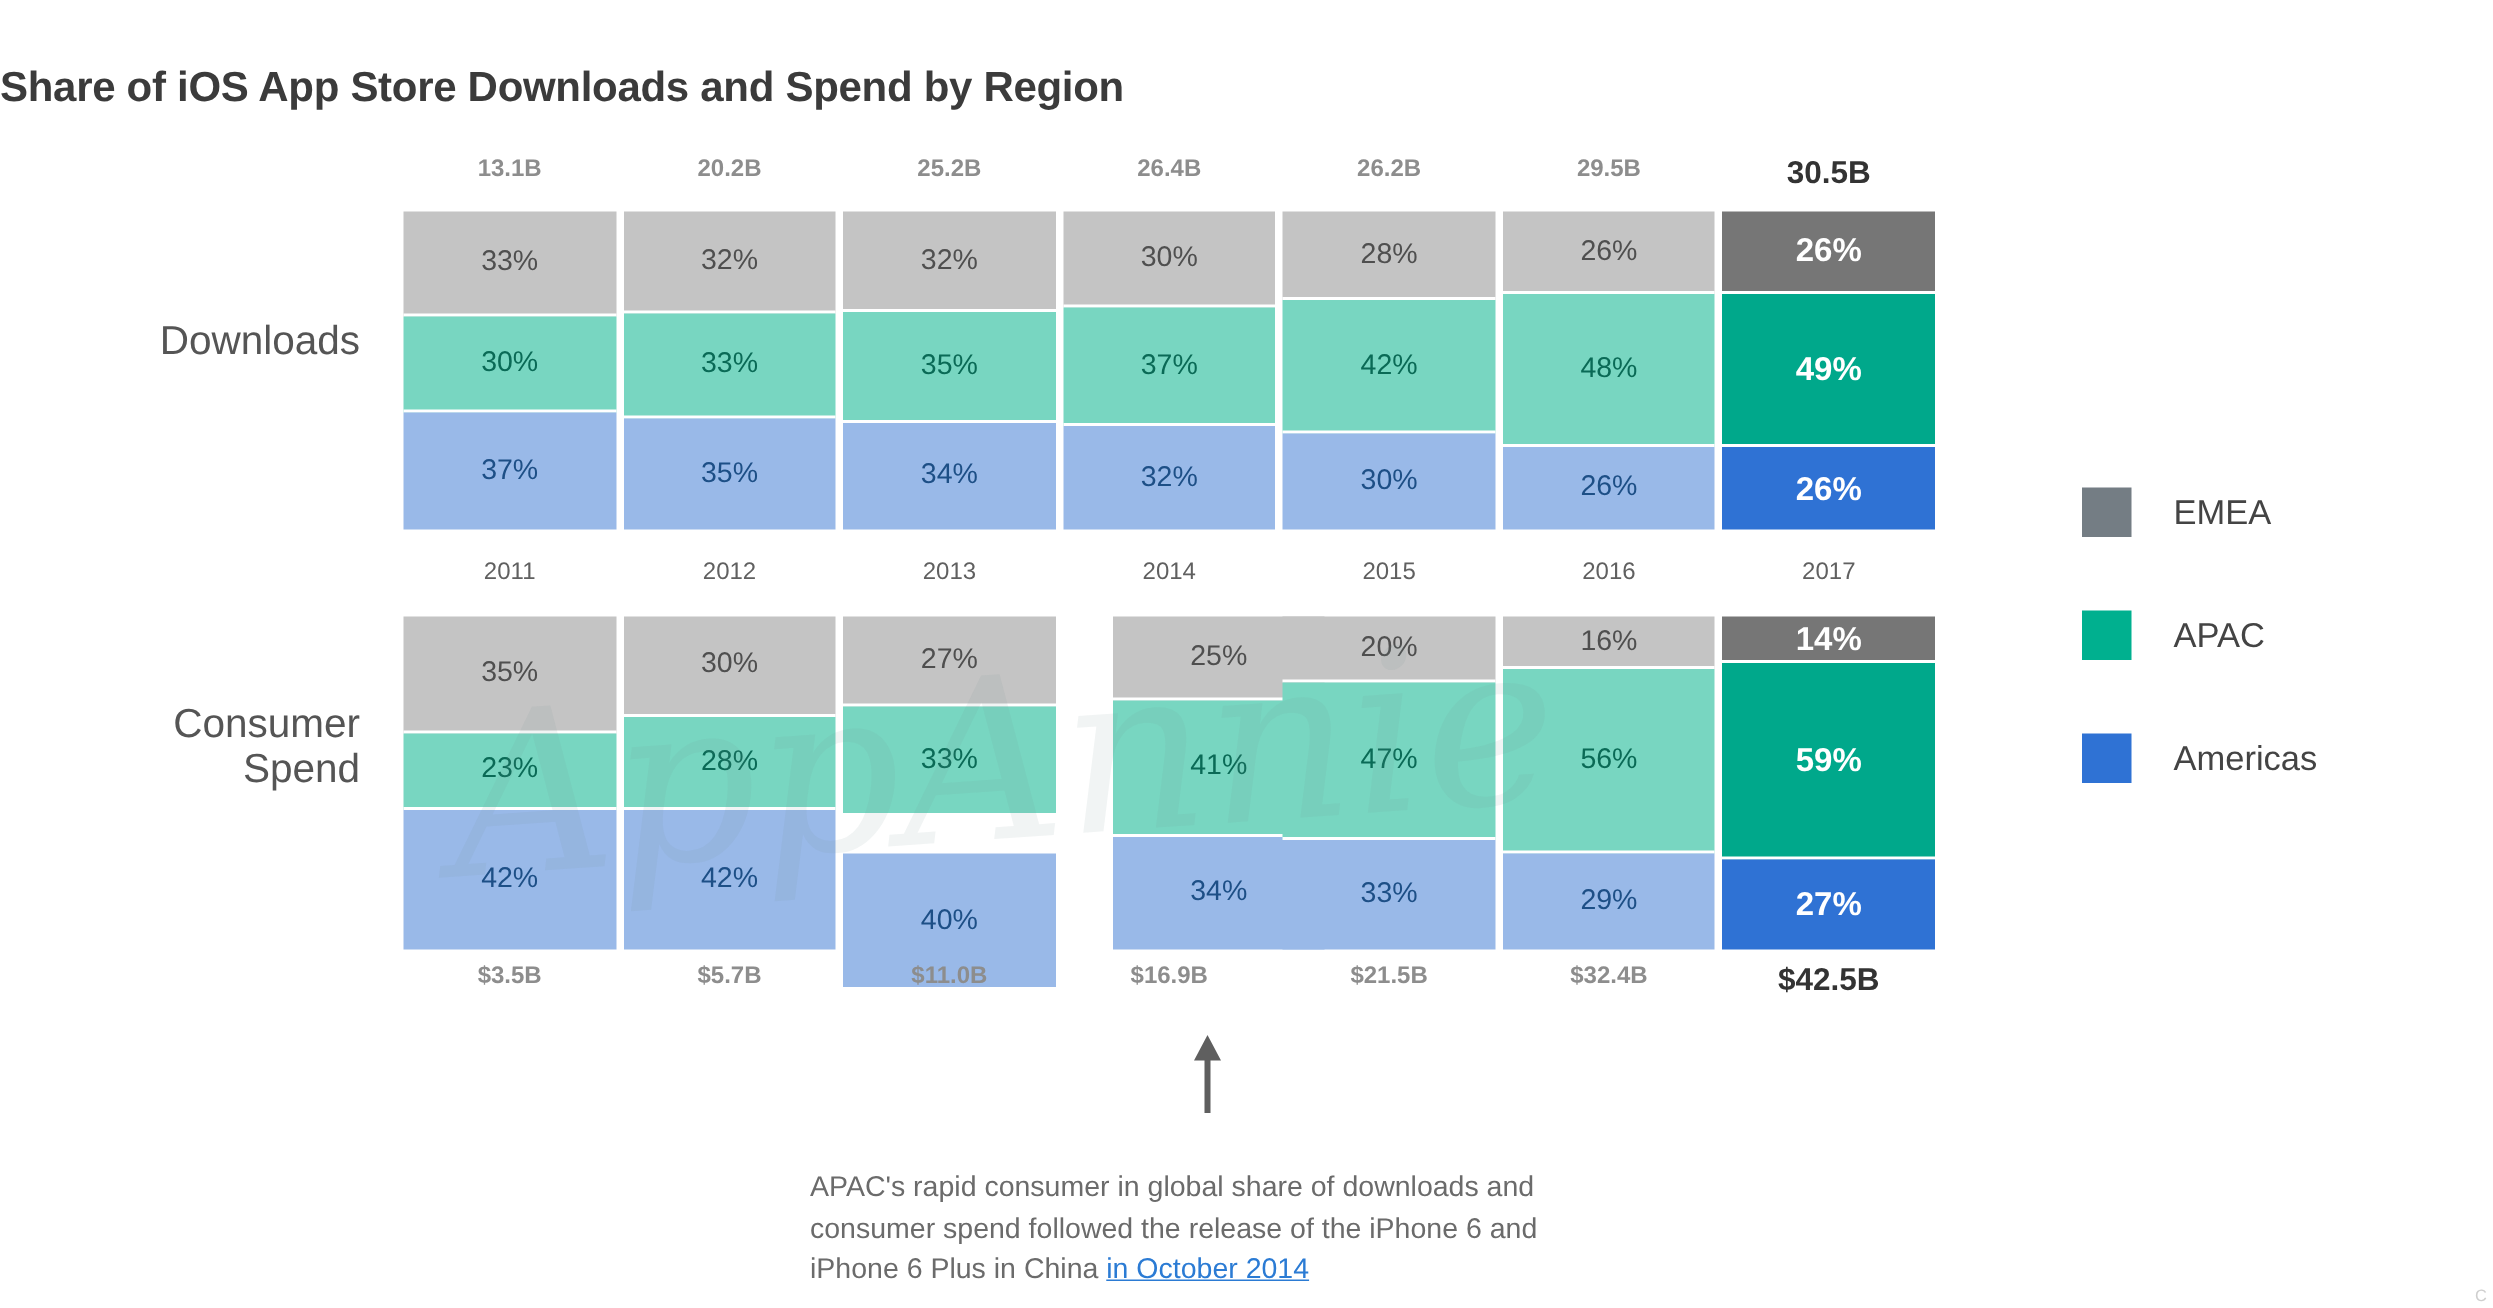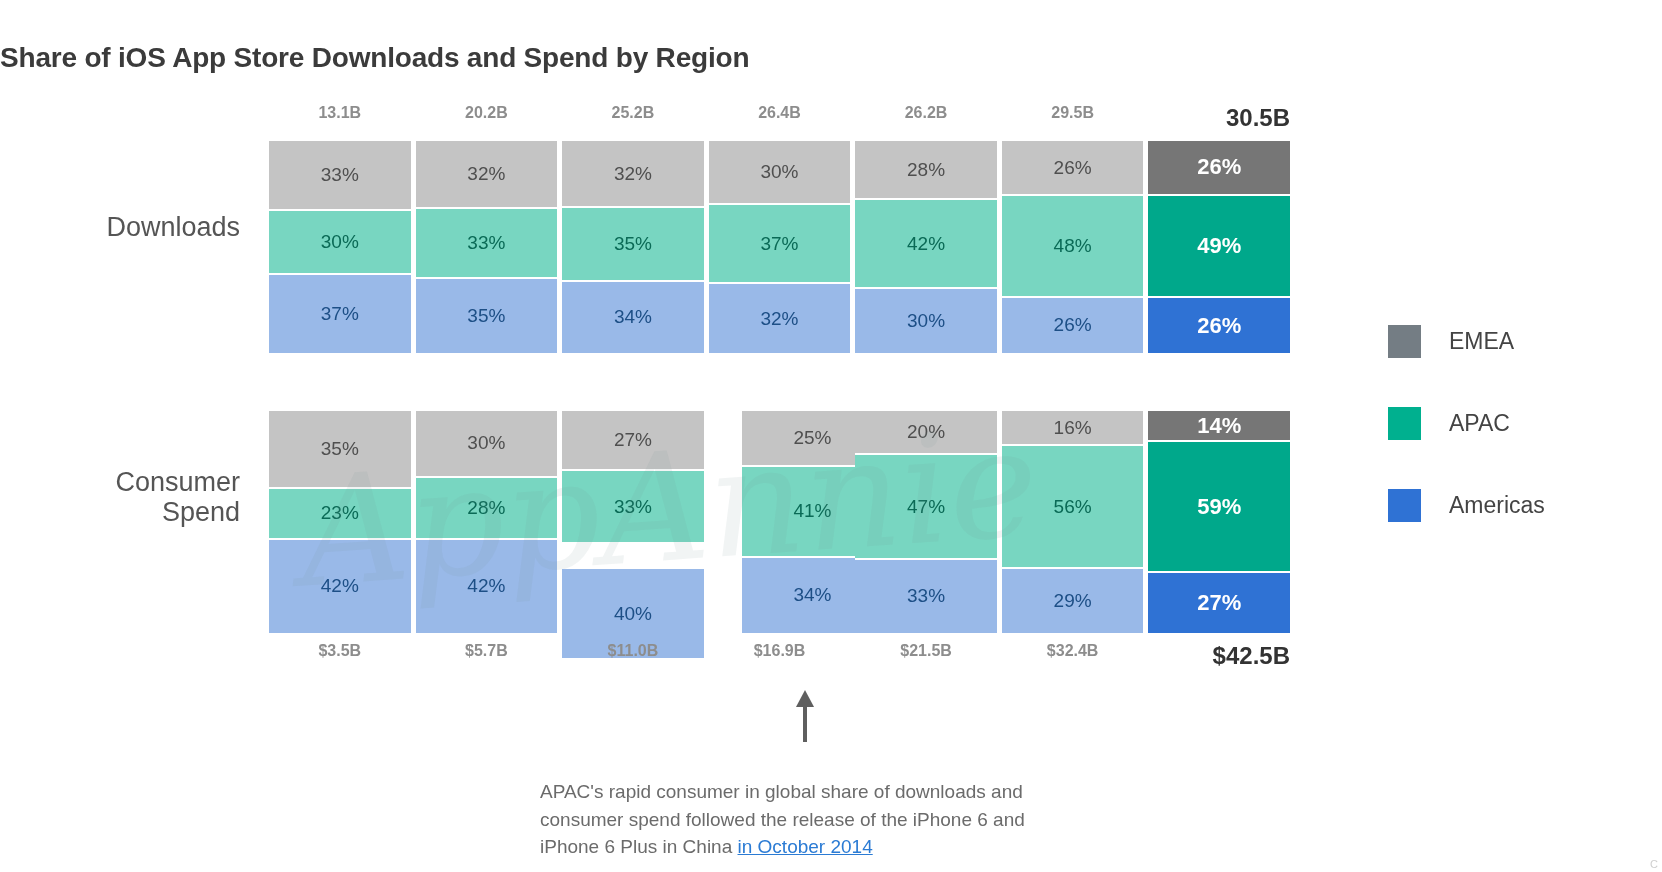--- a/index.html
+++ b/index.html
@@ -106,23 +106,22 @@
     font-weight: bold;
     white-space: nowrap;
   }
   .axis-cell.plain {
     font-weight: normal;
     color: #606060;
     font-size: 16px;
   }
   .axis-cell.emph {
     color: #333333;
-    font-size: 24px;
+    font-size: 21px;
     font-weight: bold;
-    text-align: right;
   }
 
   #row-top-totals  { top: 104px; }
   #row-years       { top: 373px; }
   #row-bot-totals  { top: 642px; }
 
   
   .row-label {
     position: absolute;
     right: 0;
@@ -282,20 +281,29 @@
         </div>
         <div class="seg seg-apac" style="top: 25.7426%; height: 48.5149%;">
           <span>49%</span>
         </div>
         <div class="seg seg-amer" style="top: 74.2574%; height: 25.7426%;">
           <span>26%</span>
         </div>
       </div>
     </div>
 
+  <div class="axis-row" id="row-years">
+      <div class="axis-cell plain" style="left: 0px; width: 141.571px;">2011</div>
+      <div class="axis-cell plain" style="left: 146.571px; width: 141.571px;">2012</div>
+      <div class="axis-cell plain" style="left: 293.143px; width: 141.571px;">2013</div>
+      <div class="axis-cell plain" style="left: 439.714px; width: 141.571px;">2014</div>
+      <div class="axis-cell plain" style="left: 586.286px; width: 141.571px;">2015</div>
+      <div class="axis-cell plain" style="left: 732.857px; width: 141.571px;">2016</div>
+      <div class="axis-cell plain" style="left: 879.429px; width: 141.571px;">2017</div>
+    </div>
 
   <div class="plot" id="plot-spend">
       <div class="col" style="left: 0px; width: 141.571px;">
         <div class="seg seg-emea" style="top: 0%; height: 35%;">
           <span>35%</span>
         </div>
         <div class="seg seg-apac" style="top: 35%; height: 23%;">
           <span>23%</span>
         </div>
         <div class="seg seg-amer" style="top: 58%; height: 42%;">

